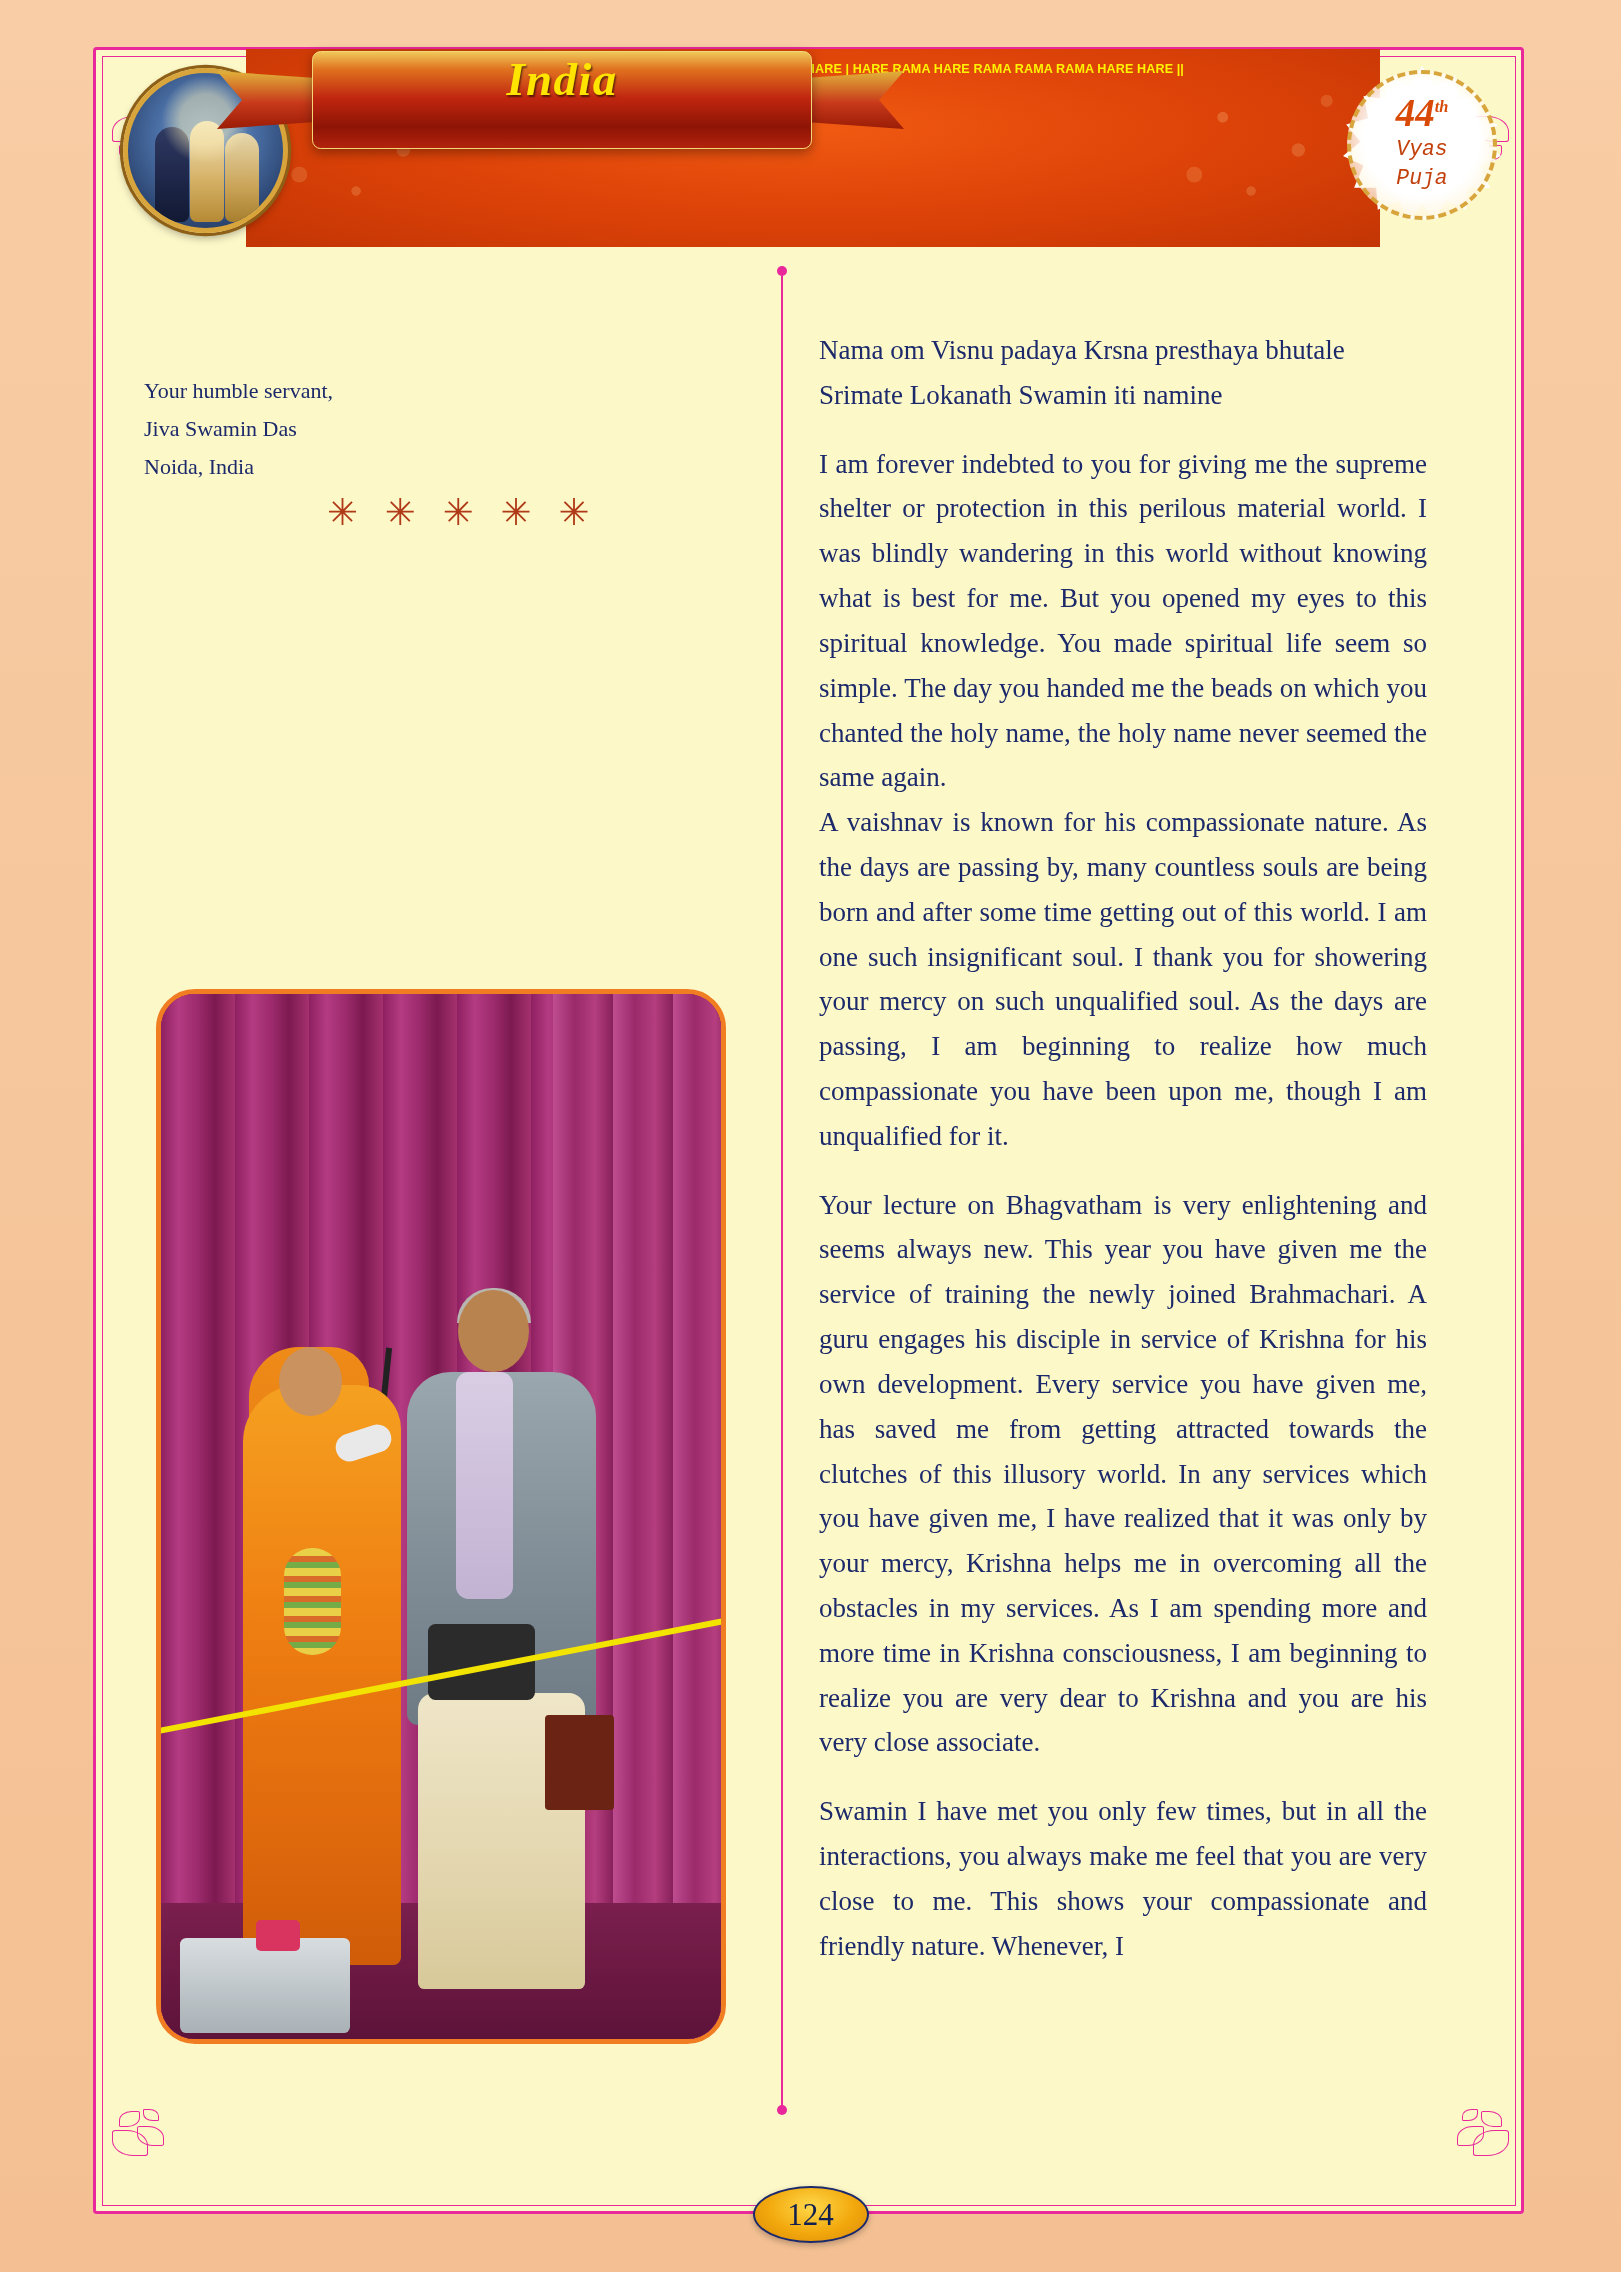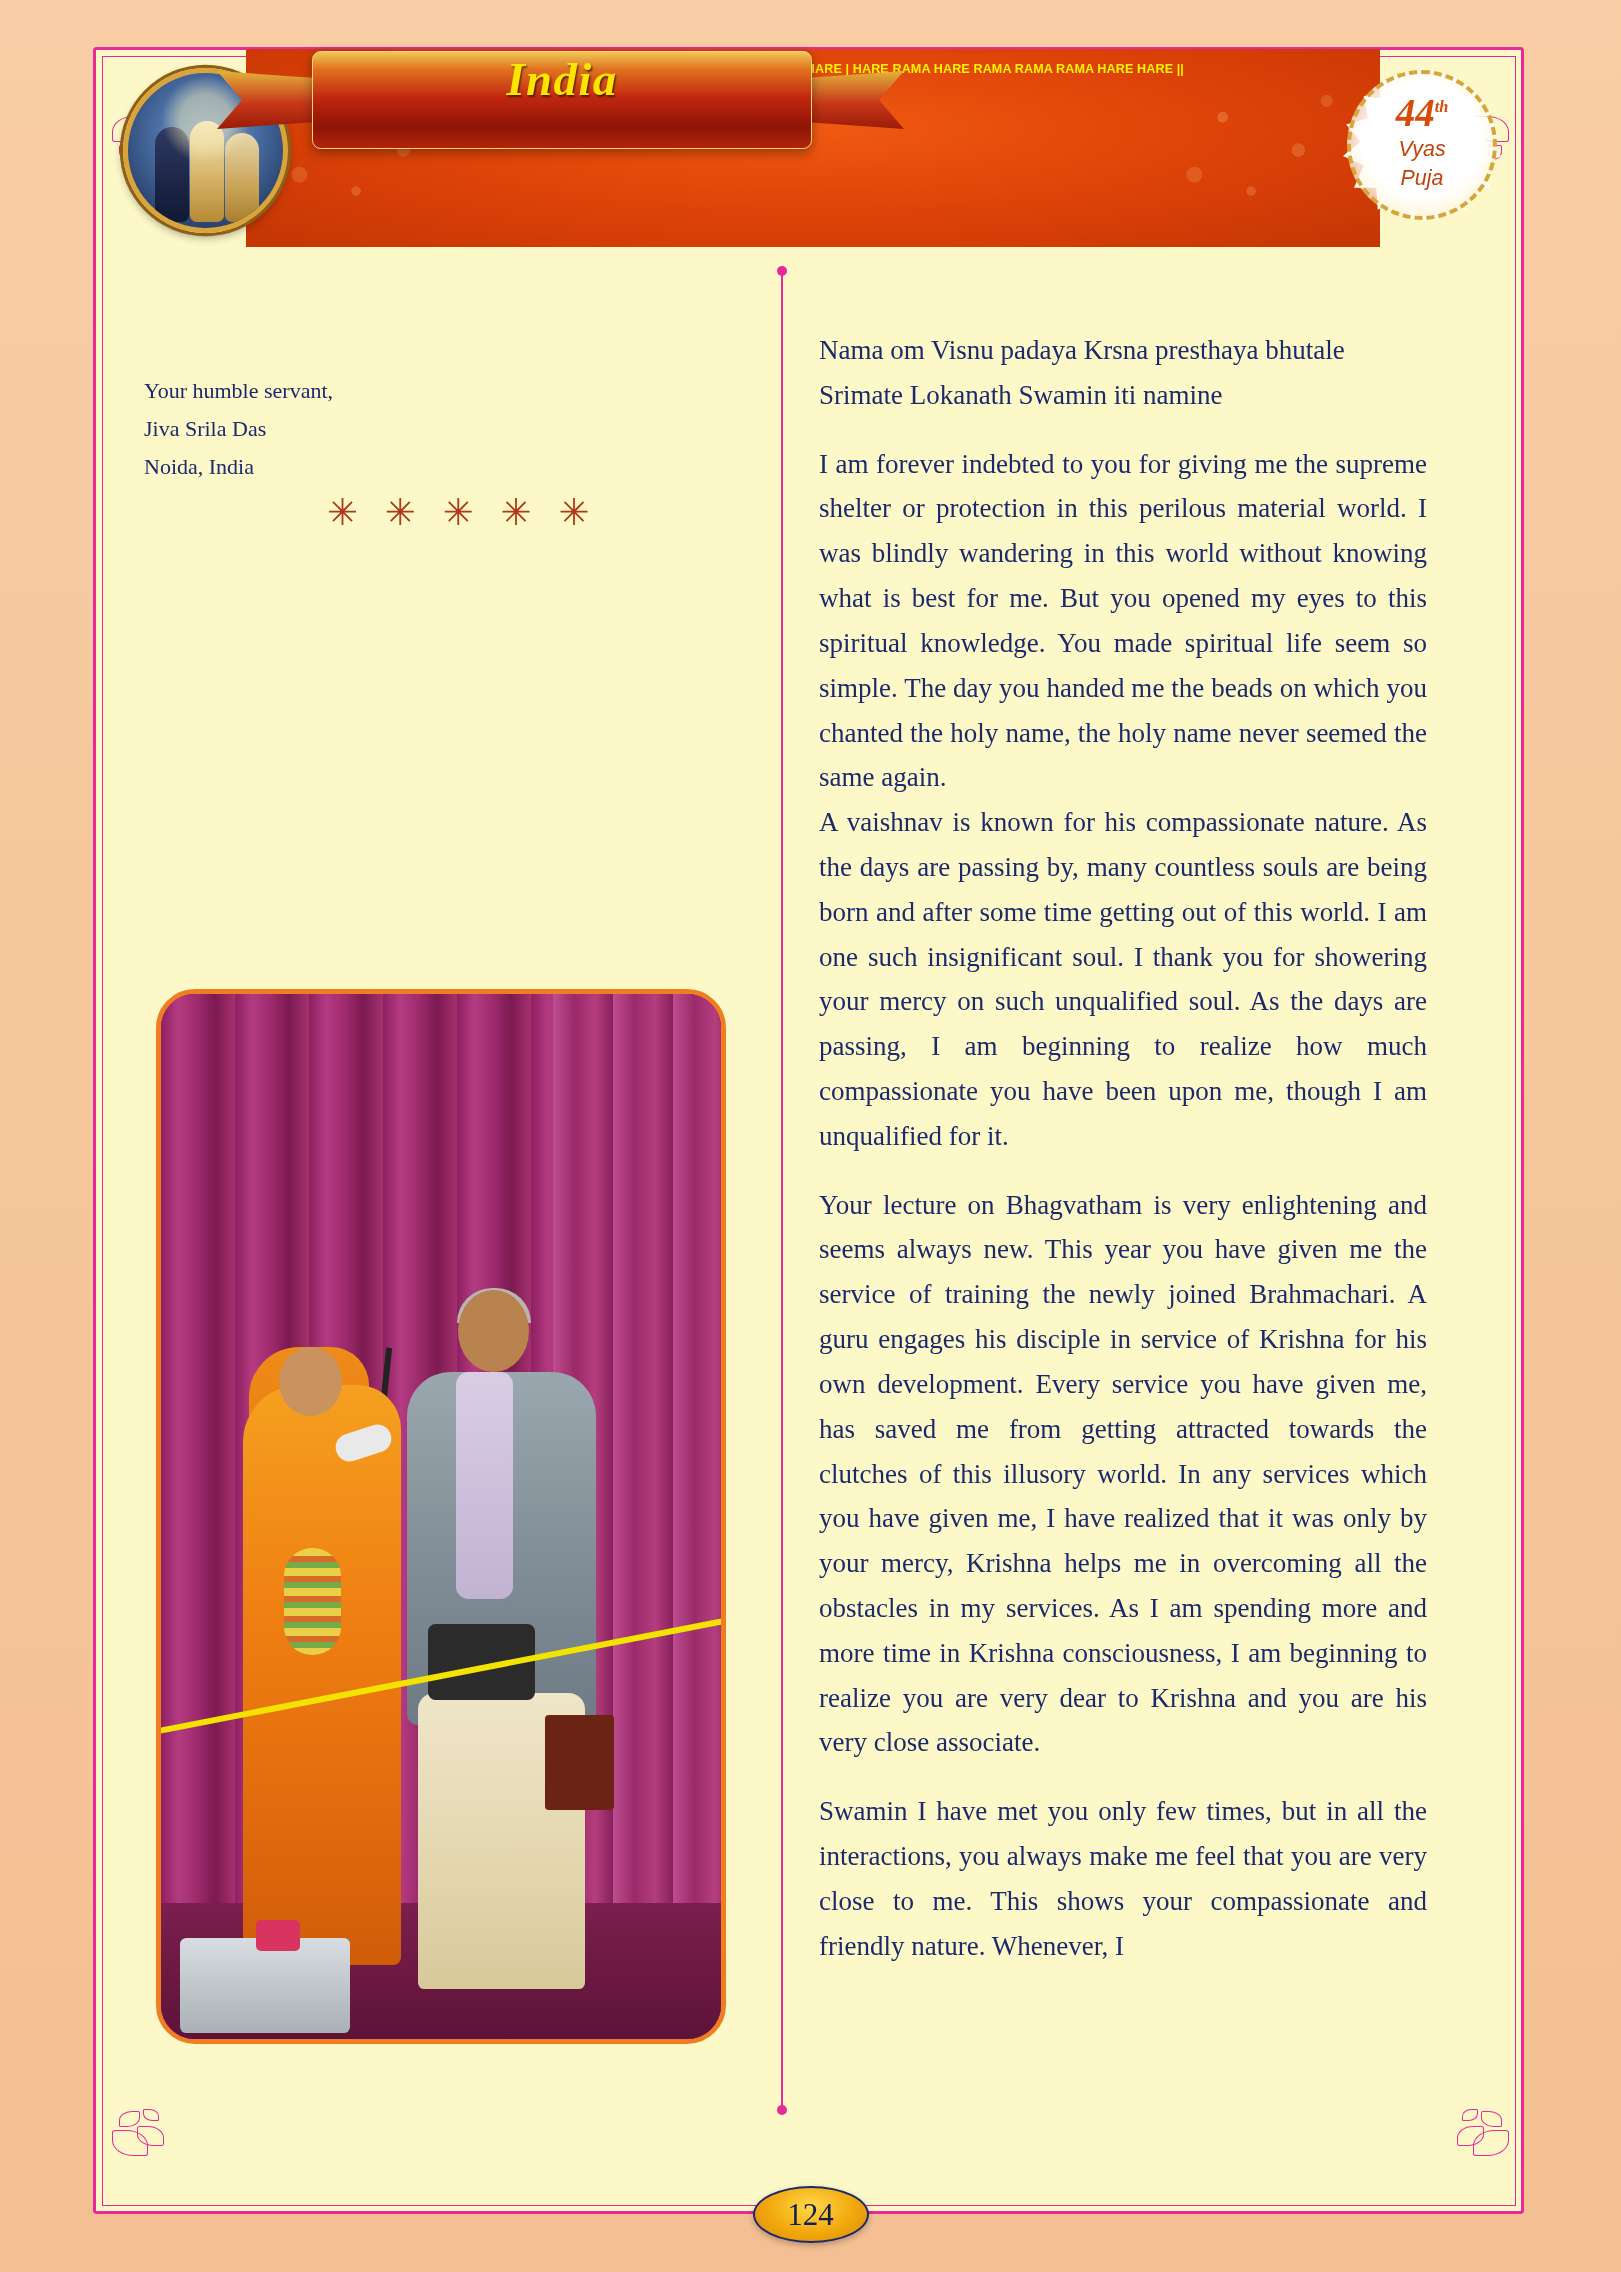--- a/index.html
+++ b/index.html
@@ -202,21 +202,21 @@
     font-size: 39px;
     font-weight: bold;
     font-style: italic;
     color: #d94a07;
   }
   .badge .num sup { font-size: 16.4px; }
   .badge .lbl1, .badge .lbl2 {
     position: absolute;
     width: 100%;
     text-align: center;
-    font-family: Liberation Sans, sans-serif;
+    font-family: Liberation Mono, monospace;
     font-style: italic;
     color: #c2410c;
   }
   .badge .lbl1 { top: 71px; font-size: 21.4px; }
   .badge .lbl2 { top: 100px; font-size: 21.4px; }
 
   
   .corner {
     position: absolute;
     width: 76px;
@@ -566,21 +566,21 @@
     <div class="lbl2">Puja</div>
   </div>
 
   <div class="divider">
     <div class="dot top"></div>
     <div class="dot bottom"></div>
   </div>
 
   <div class="col-left">
     <p class="signature-line">Your humble servant,</p>
-    <p class="signature-line">Jiva Srila Das</p>
+    <p class="signature-line">Jiva Swamin Das</p>
     <p class="signature-line">Noida, India</p>
     <div class="stars">✳ ✳ ✳ ✳ ✳</div>
   </div>
 
   <div class="photo">
     <div class="curtain"></div>
     <div class="curtain-right"></div>
     <div class="floor"></div>
     <div class="mic-stand"></div>
     <div class="swami-shawl"></div>

